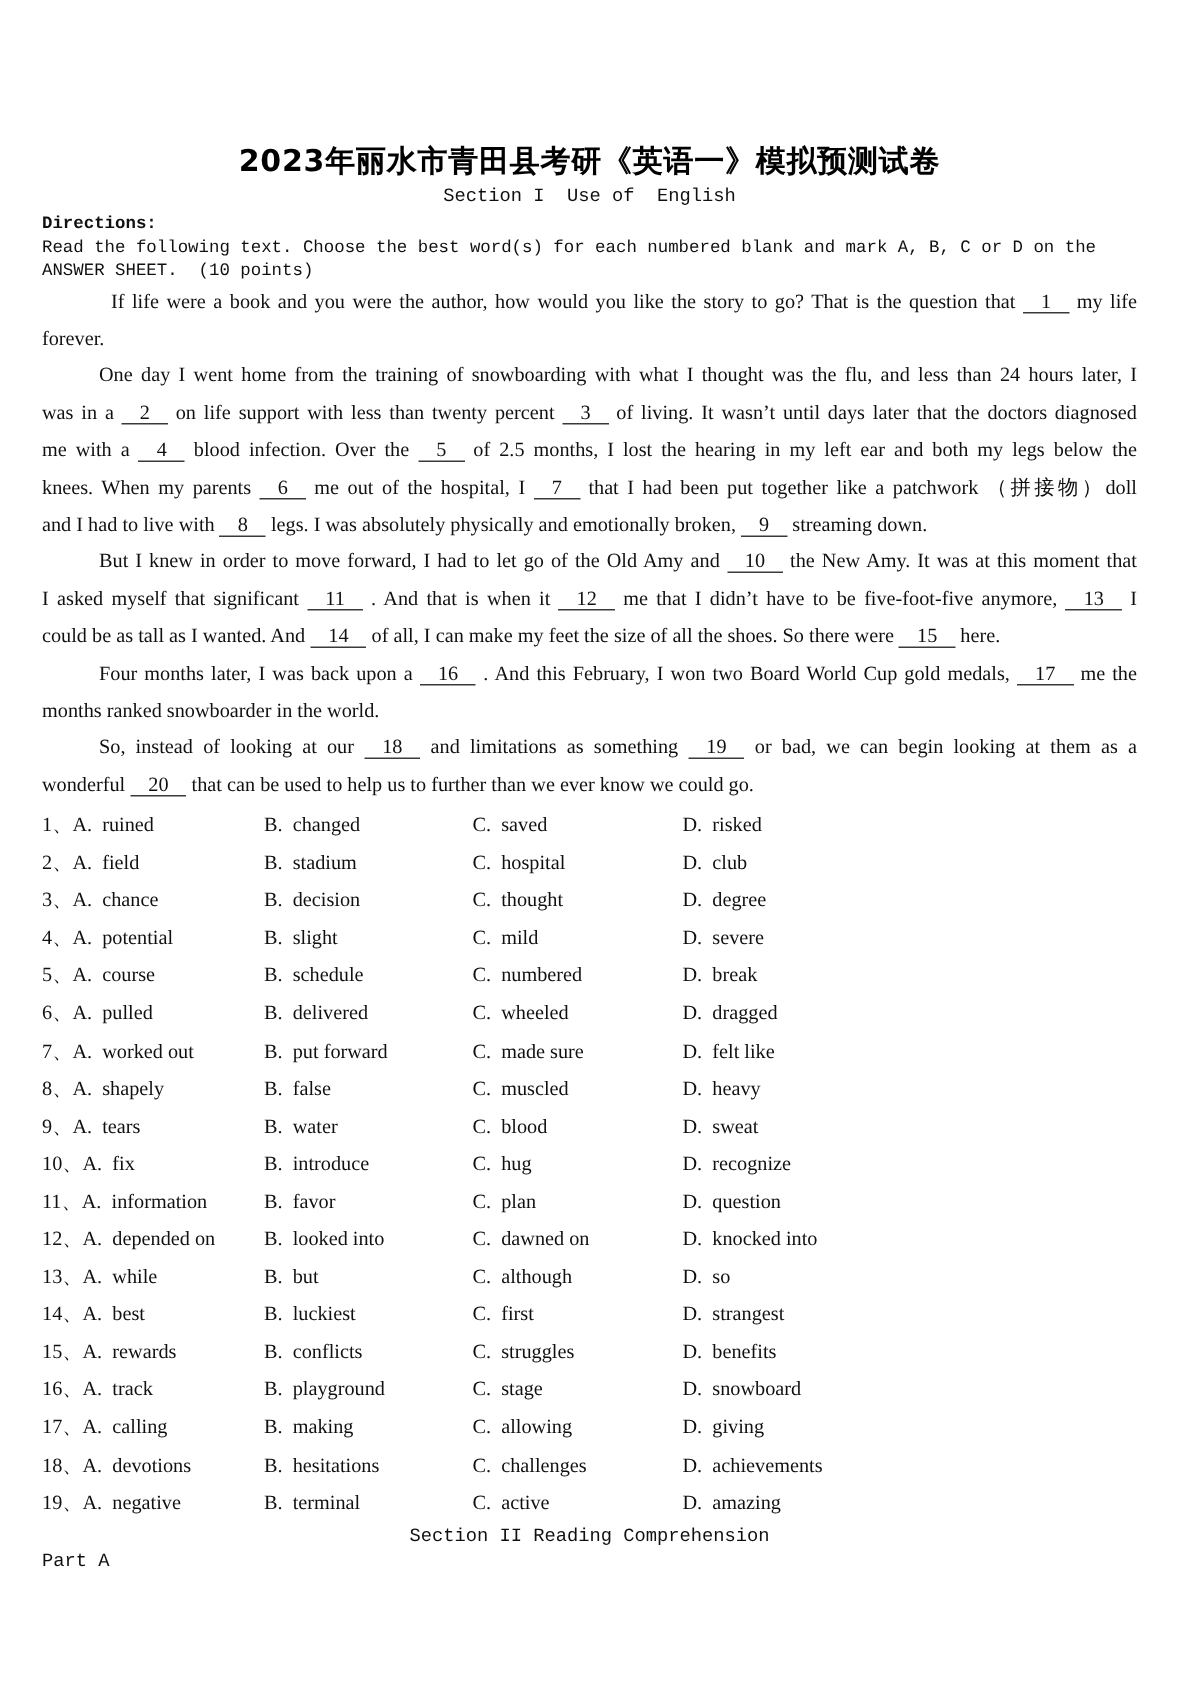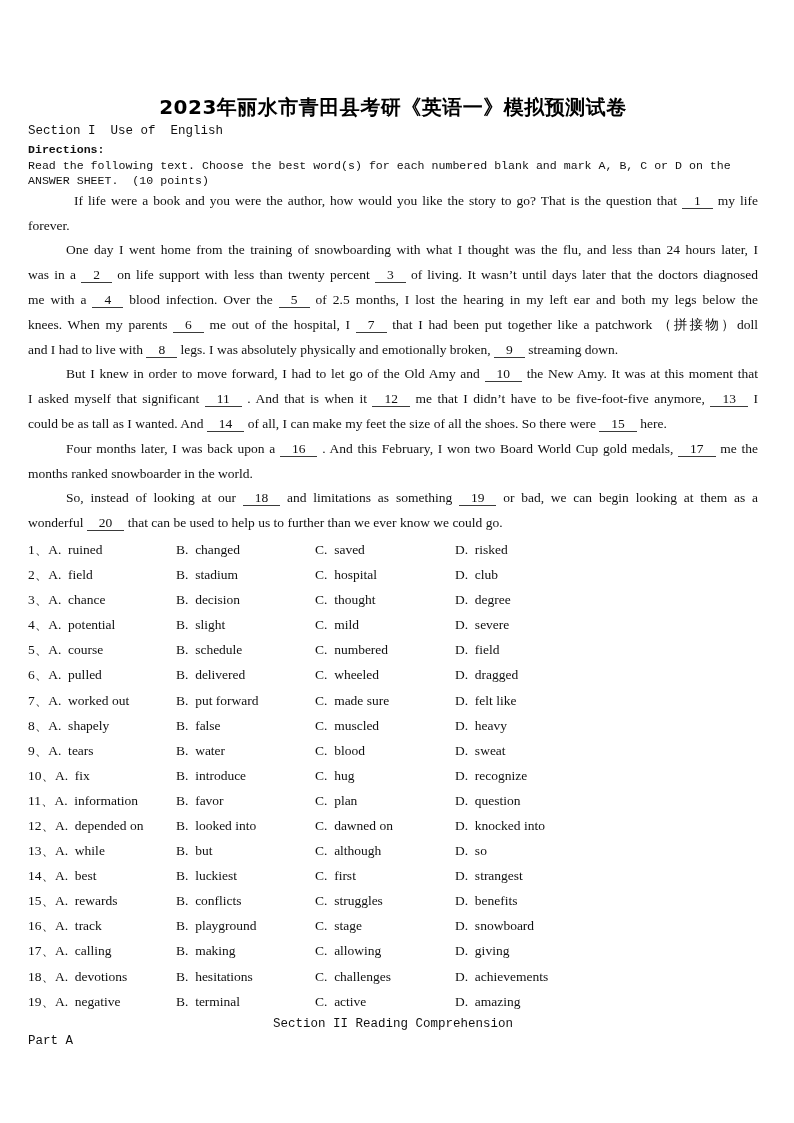--- a/index.html
+++ b/index.html
@@ -9,21 +9,21 @@
     padding:94px 36px 0 28px;
     font-family:"Liberation Serif","DejaVu Serif",serif;
     color:#101010; background:#ffffff;
   }
   .title {
     margin:0; font-family:"DejaVu Sans","Liberation Sans",sans-serif;
     font-weight:bold; font-size:20px; line-height:26px; text-align:center;
     letter-spacing:0.5px; color:#000;
   }
   .mono { font-family:"Liberation Mono","DejaVu Sans Mono",monospace; }
-  .sec1-heading { font-size:12.5px; line-height:16px; margin-top:3px; white-space:pre; }
+  .sec1-heading { font-size:12.5px; line-height:16px; text-align:center; margin-top:3px; white-space:pre; }
   .directions { font-size:11.6px; line-height:15.6px; margin-top:3px; }
   .directions .dir-label { font-weight:bold; }
   .directions .dir-line { white-space:pre; }
   .passage { font-size:13.5px; line-height:24.8px; }
   .paragraph { margin:0; }
   .line { text-align:justify; text-align-last:justify; }
   .paragraph .line:last-child { text-align:left; text-align-last:left; }
   .paragraph .line:first-child { text-indent:38px; }
   .paragraph:first-child .line:first-child { text-indent:46px; }
   .blank { padding:0 12px; border-bottom:1px solid #3a3a3a; white-space:nowrap; }
@@ -70,21 +70,21 @@
         <div class="line">So, instead of looking at our <span class="blank">18</span> and limitations as something <span class="blank">19</span> or bad, we can begin looking at them as a</div>
         <div class="line">wonderful <span class="blank">20</span> that can be used to help us to further than we ever know we could go.</div>
       </div>
     </div>
 
   <div class="options" id="options">
       <div class="q-row"><span class="cell">1、A.  ruined</span><span class="cell">B.  changed</span><span class="cell">C.  saved</span><span class="cell">D.  risked</span></div>
       <div class="q-row"><span class="cell">2、A.  field</span><span class="cell">B.  stadium</span><span class="cell">C.  hospital</span><span class="cell">D.  club</span></div>
       <div class="q-row"><span class="cell">3、A.  chance</span><span class="cell">B.  decision</span><span class="cell">C.  thought</span><span class="cell">D.  degree</span></div>
       <div class="q-row"><span class="cell">4、A.  potential</span><span class="cell">B.  slight</span><span class="cell">C.  mild</span><span class="cell">D.  severe</span></div>
-      <div class="q-row"><span class="cell">5、A.  course</span><span class="cell">B.  schedule</span><span class="cell">C.  numbered</span><span class="cell">D.  field</span></div>
+      <div class="q-row"><span class="cell">5、A.  course</span><span class="cell">B.  schedule</span><span class="cell">C.  numbered</span><span class="cell">D.  break</span></div>
       <div class="q-row"><span class="cell">6、A.  pulled</span><span class="cell">B.  delivered</span><span class="cell">C.  wheeled</span><span class="cell">D.  dragged</span></div>
       <div class="q-row"><span class="cell">7、A.  worked out</span><span class="cell">B.  put forward</span><span class="cell">C.  made sure</span><span class="cell">D.  felt like</span></div>
       <div class="q-row"><span class="cell">8、A.  shapely</span><span class="cell">B.  false</span><span class="cell">C.  muscled</span><span class="cell">D.  heavy</span></div>
       <div class="q-row"><span class="cell">9、A.  tears</span><span class="cell">B.  water</span><span class="cell">C.  blood</span><span class="cell">D.  sweat</span></div>
       <div class="q-row"><span class="cell">10、A.  fix</span><span class="cell">B.  introduce</span><span class="cell">C.  hug</span><span class="cell">D.  recognize</span></div>
       <div class="q-row"><span class="cell">11、A.  information</span><span class="cell">B.  favor</span><span class="cell">C.  plan</span><span class="cell">D.  question</span></div>
       <div class="q-row"><span class="cell">12、A.  depended on</span><span class="cell">B.  looked into</span><span class="cell">C.  dawned on</span><span class="cell">D.  knocked into</span></div>
       <div class="q-row"><span class="cell">13、A.  while</span><span class="cell">B.  but</span><span class="cell">C.  although</span><span class="cell">D.  so</span></div>
       <div class="q-row"><span class="cell">14、A.  best</span><span class="cell">B.  luckiest</span><span class="cell">C.  first</span><span class="cell">D.  strangest</span></div>
       <div class="q-row"><span class="cell">15、A.  rewards</span><span class="cell">B.  conflicts</span><span class="cell">C.  struggles</span><span class="cell">D.  benefits</span></div>

